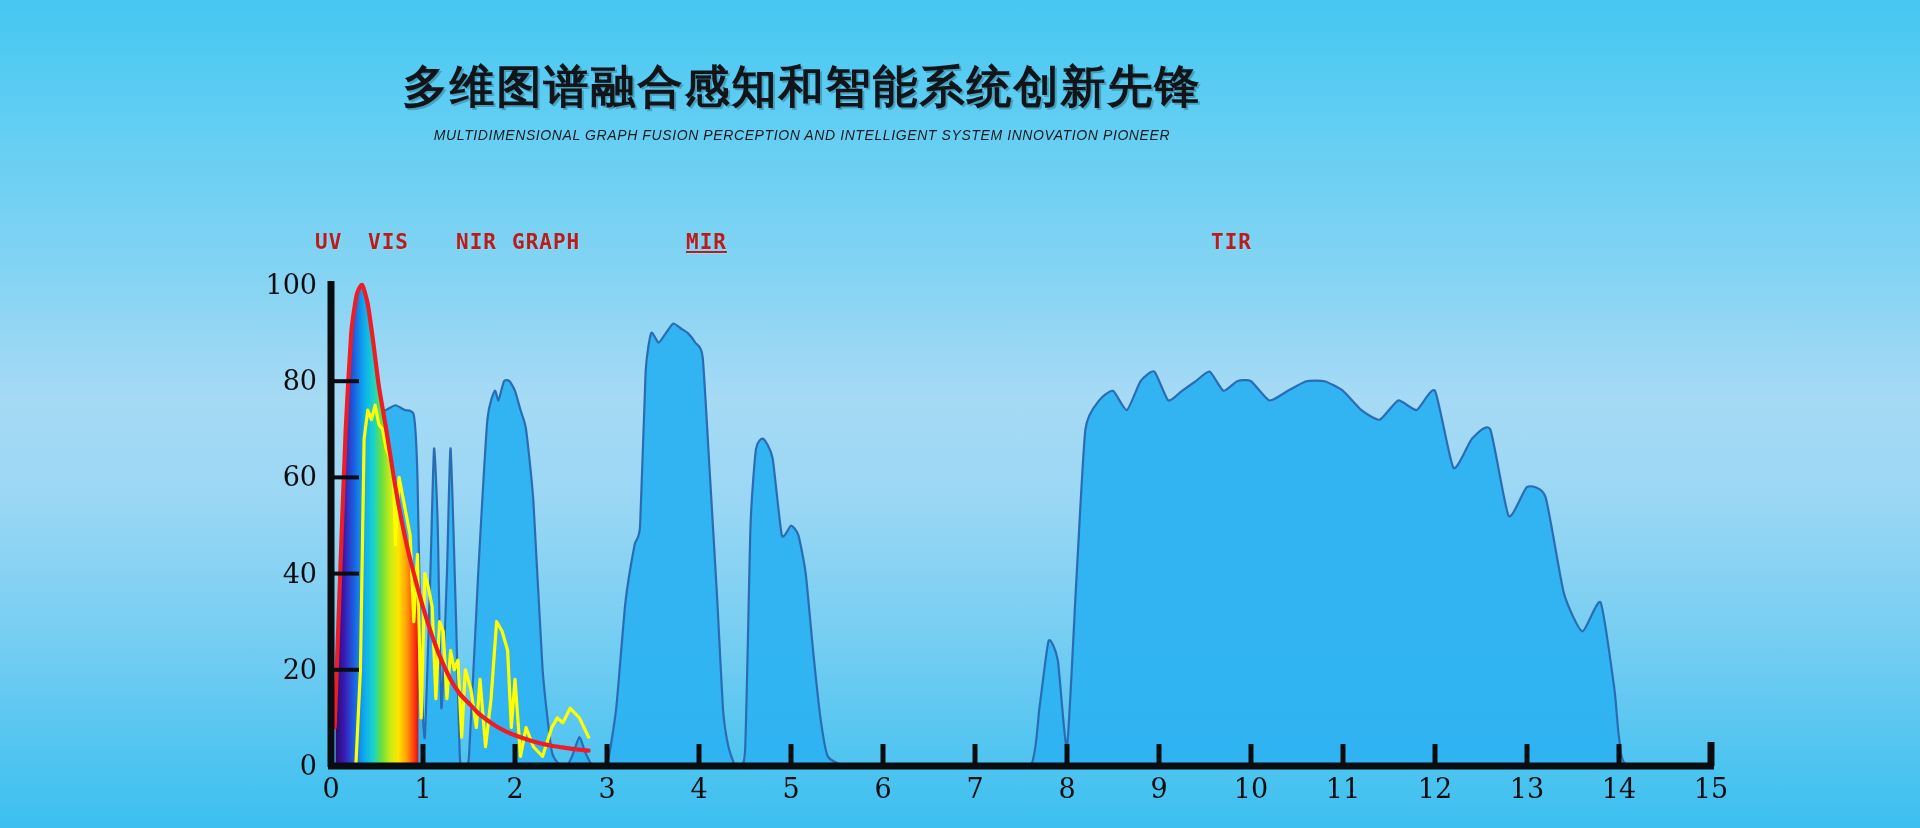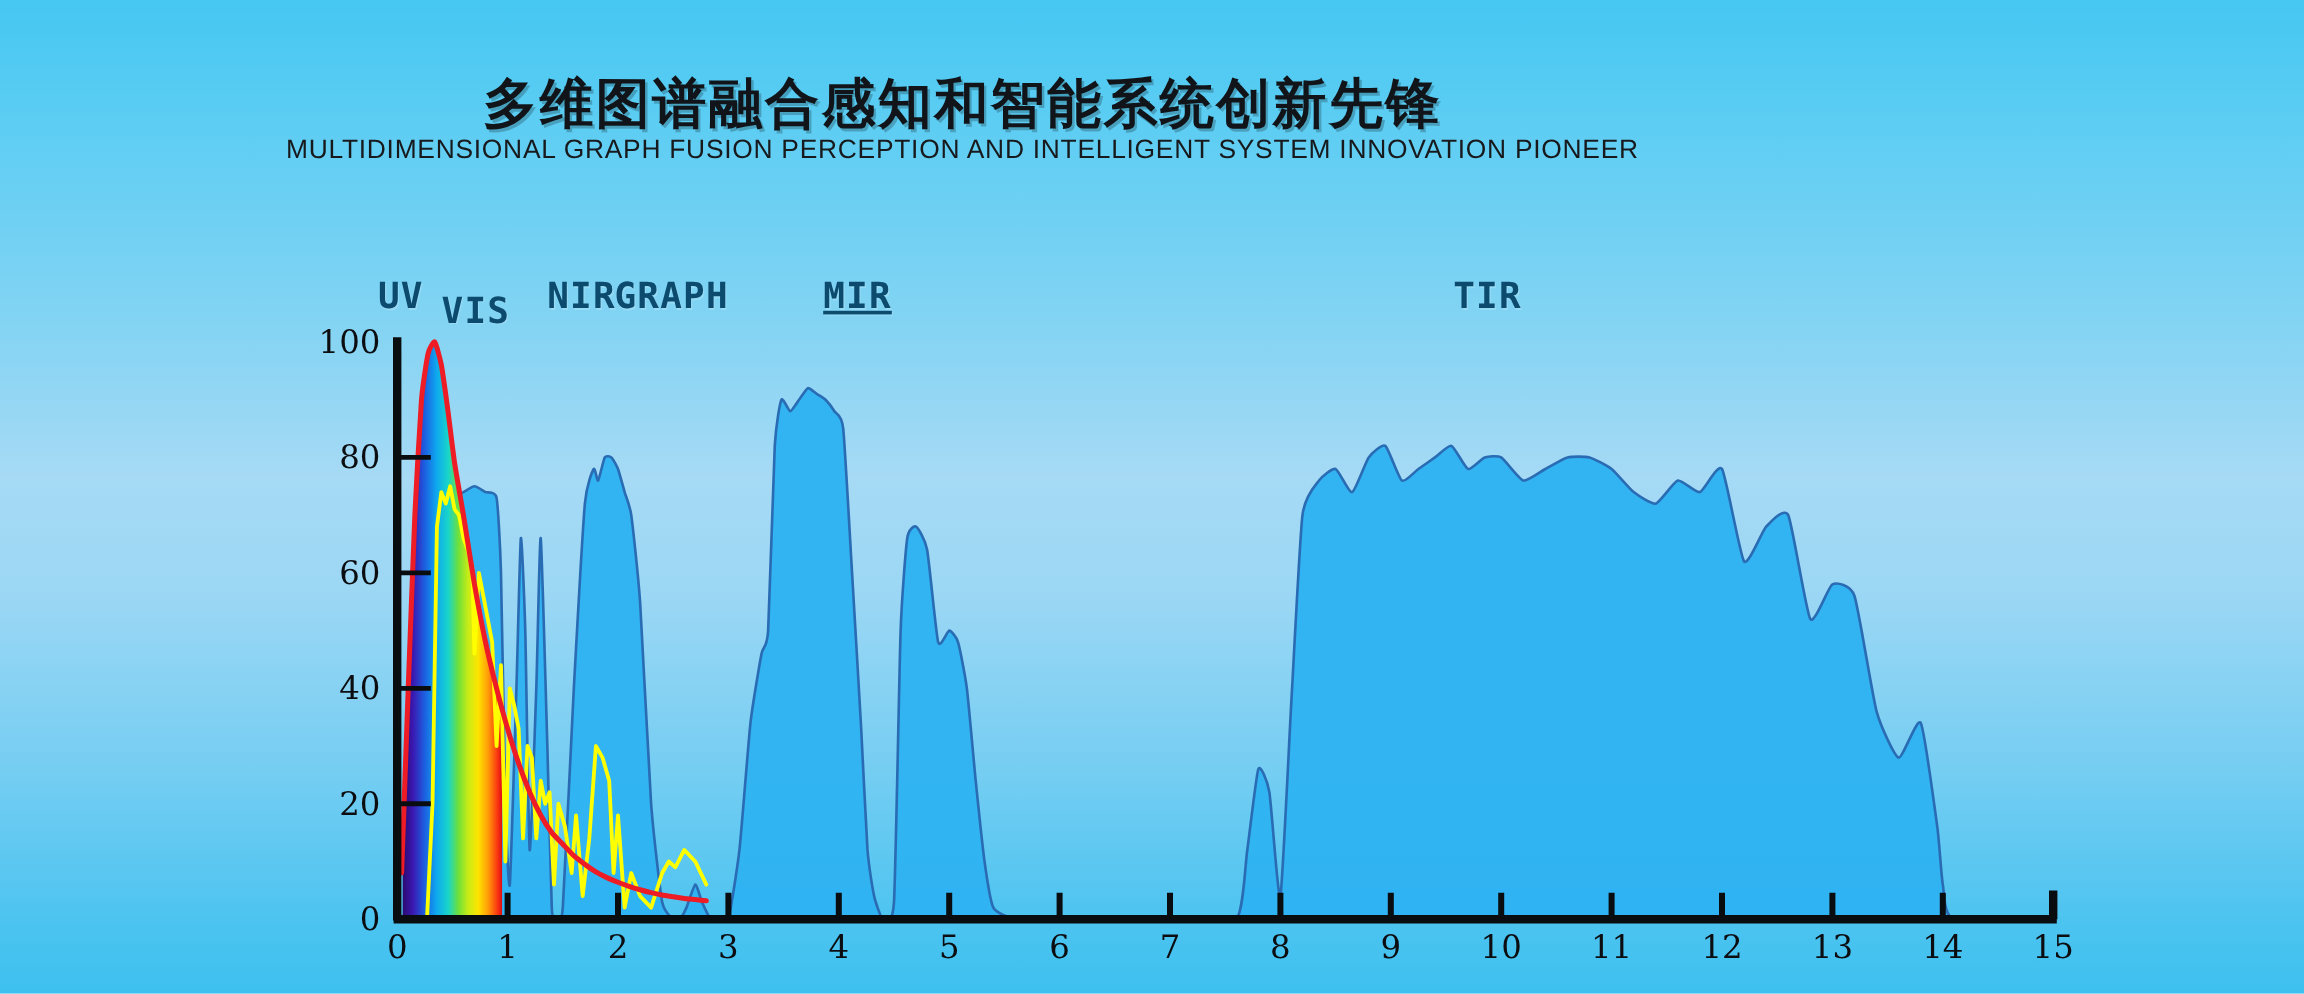--- a/index.html
+++ b/index.html
@@ -26,34 +26,36 @@
     font-weight:bold;
     font-size:45px;
     letter-spacing:2px;
     color:#111418;
     margin-top:62px;
     line-height:1.1;
     text-shadow:2px 2px 0 rgba(0,0,0,0.22);
   }
   #subtitle{
     font-family:"Liberation Sans",sans-serif;
-    font-size:22px;
+    font-size:14px;
     letter-spacing:0.6px;
     color:#17191c;
+    margin-top:15px;
     font-weight:400;
+    font-style:italic;
   }
 
   
   .band-label{
     position:absolute;
     font-family:"DejaVu Sans Mono","Liberation Mono",monospace;
     font-weight:bold;
-    font-size:30px;
+    font-size:21px;
     letter-spacing:1px;
-    color:#0c4a6e;
+    color:#b91c1c;
     white-space:nowrap;
     text-shadow:1px 1px 0 rgba(255,255,255,0.18);
   }
 
   
   #plot{position:absolute;left:0;top:0;width:1920px;height:828px;}
   .axis-num{
     font-family:"DejaVu Serif","Liberation Serif",serif;
     font-size:27px;
     fill:#0b0d10;
@@ -63,21 +65,21 @@
 <body>
 
 <div id="stage">
 
   <div id="header">
     <div id="title">多维图谱融合感知和智能系统创新先锋</div>
     <div id="subtitle">MULTIDIMENSIONAL GRAPH FUSION PERCEPTION AND INTELLIGENT SYSTEM INNOVATION PIONEER</div>
   </div>
 
   <div class="band-label" style="top: 230px; left: 315px;">UV</div>
-  <div class="band-label" style="top: 242px; left: 368px;">VIS</div>
+  <div class="band-label" style="top: 230px; left: 368px;">VIS</div>
   <div class="band-label" style="top: 230px; left: 456px;">NIR</div>
   <div class="band-label" style="top: 230px; left: 512px;">GRAPH</div>
   <div class="band-label" style="top: 230px; left: 686px; text-decoration: underline;">MIR</div>
   <div class="band-label" style="top: 230px; left: 1211px;">TIR</div>
 
   <svg id="plot" viewBox="0 0 1920 828">
     <defs>
 
       <linearGradient id="rainbow" x1="0" y1="0" x2="1" y2="0">
         <stop offset="0.00" stop-color="#2b0a6e"></stop>

